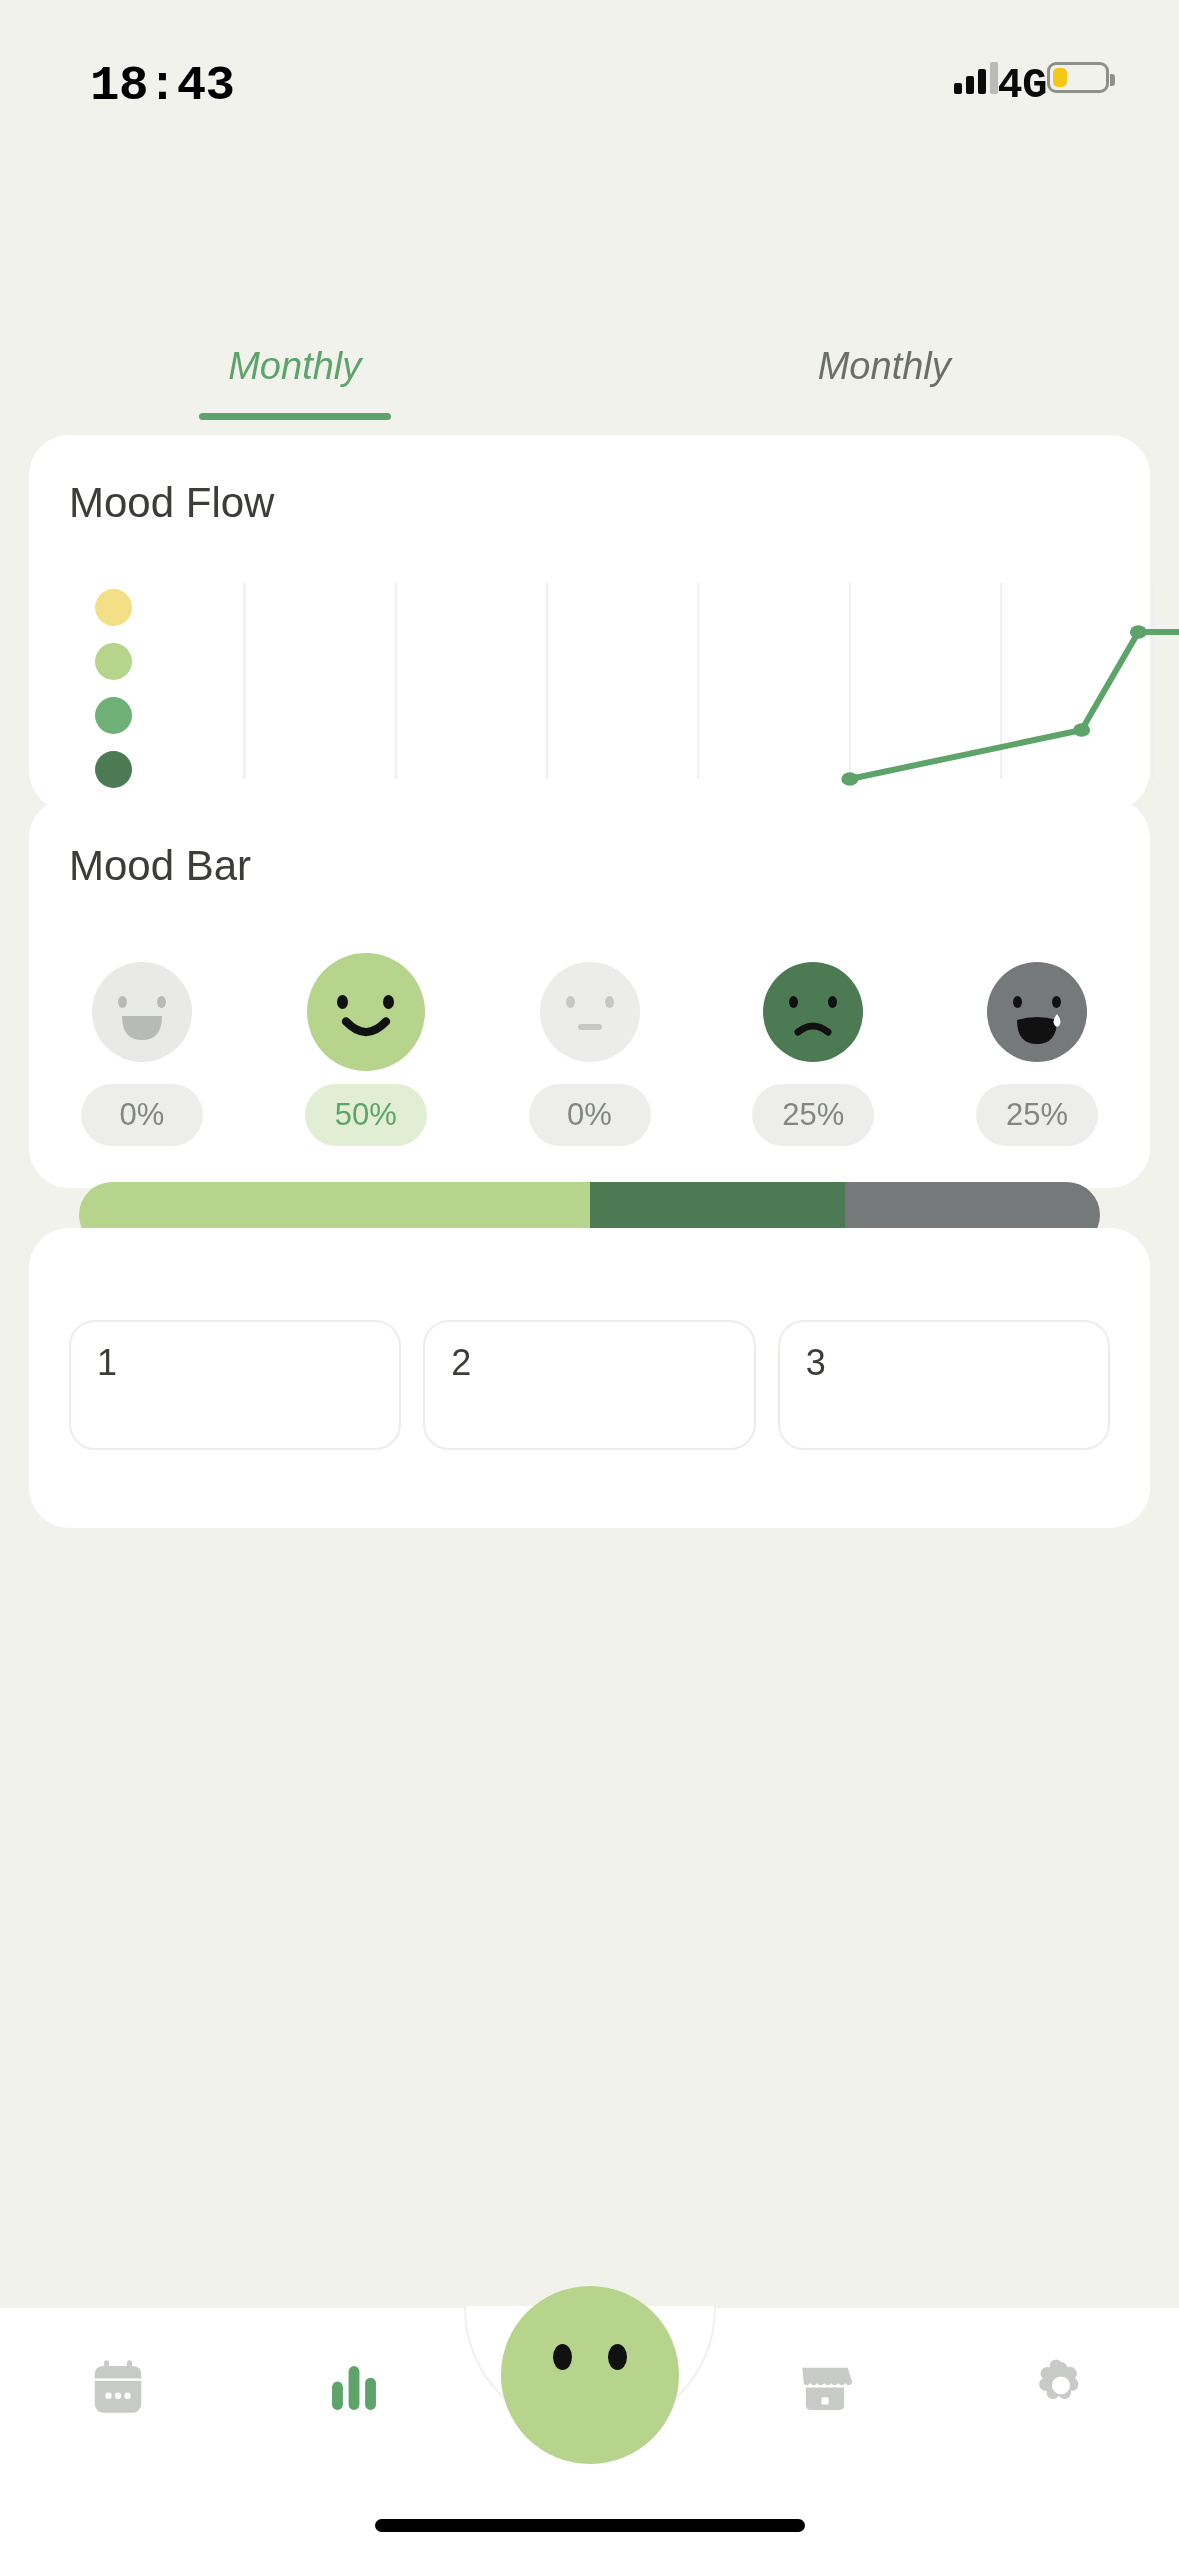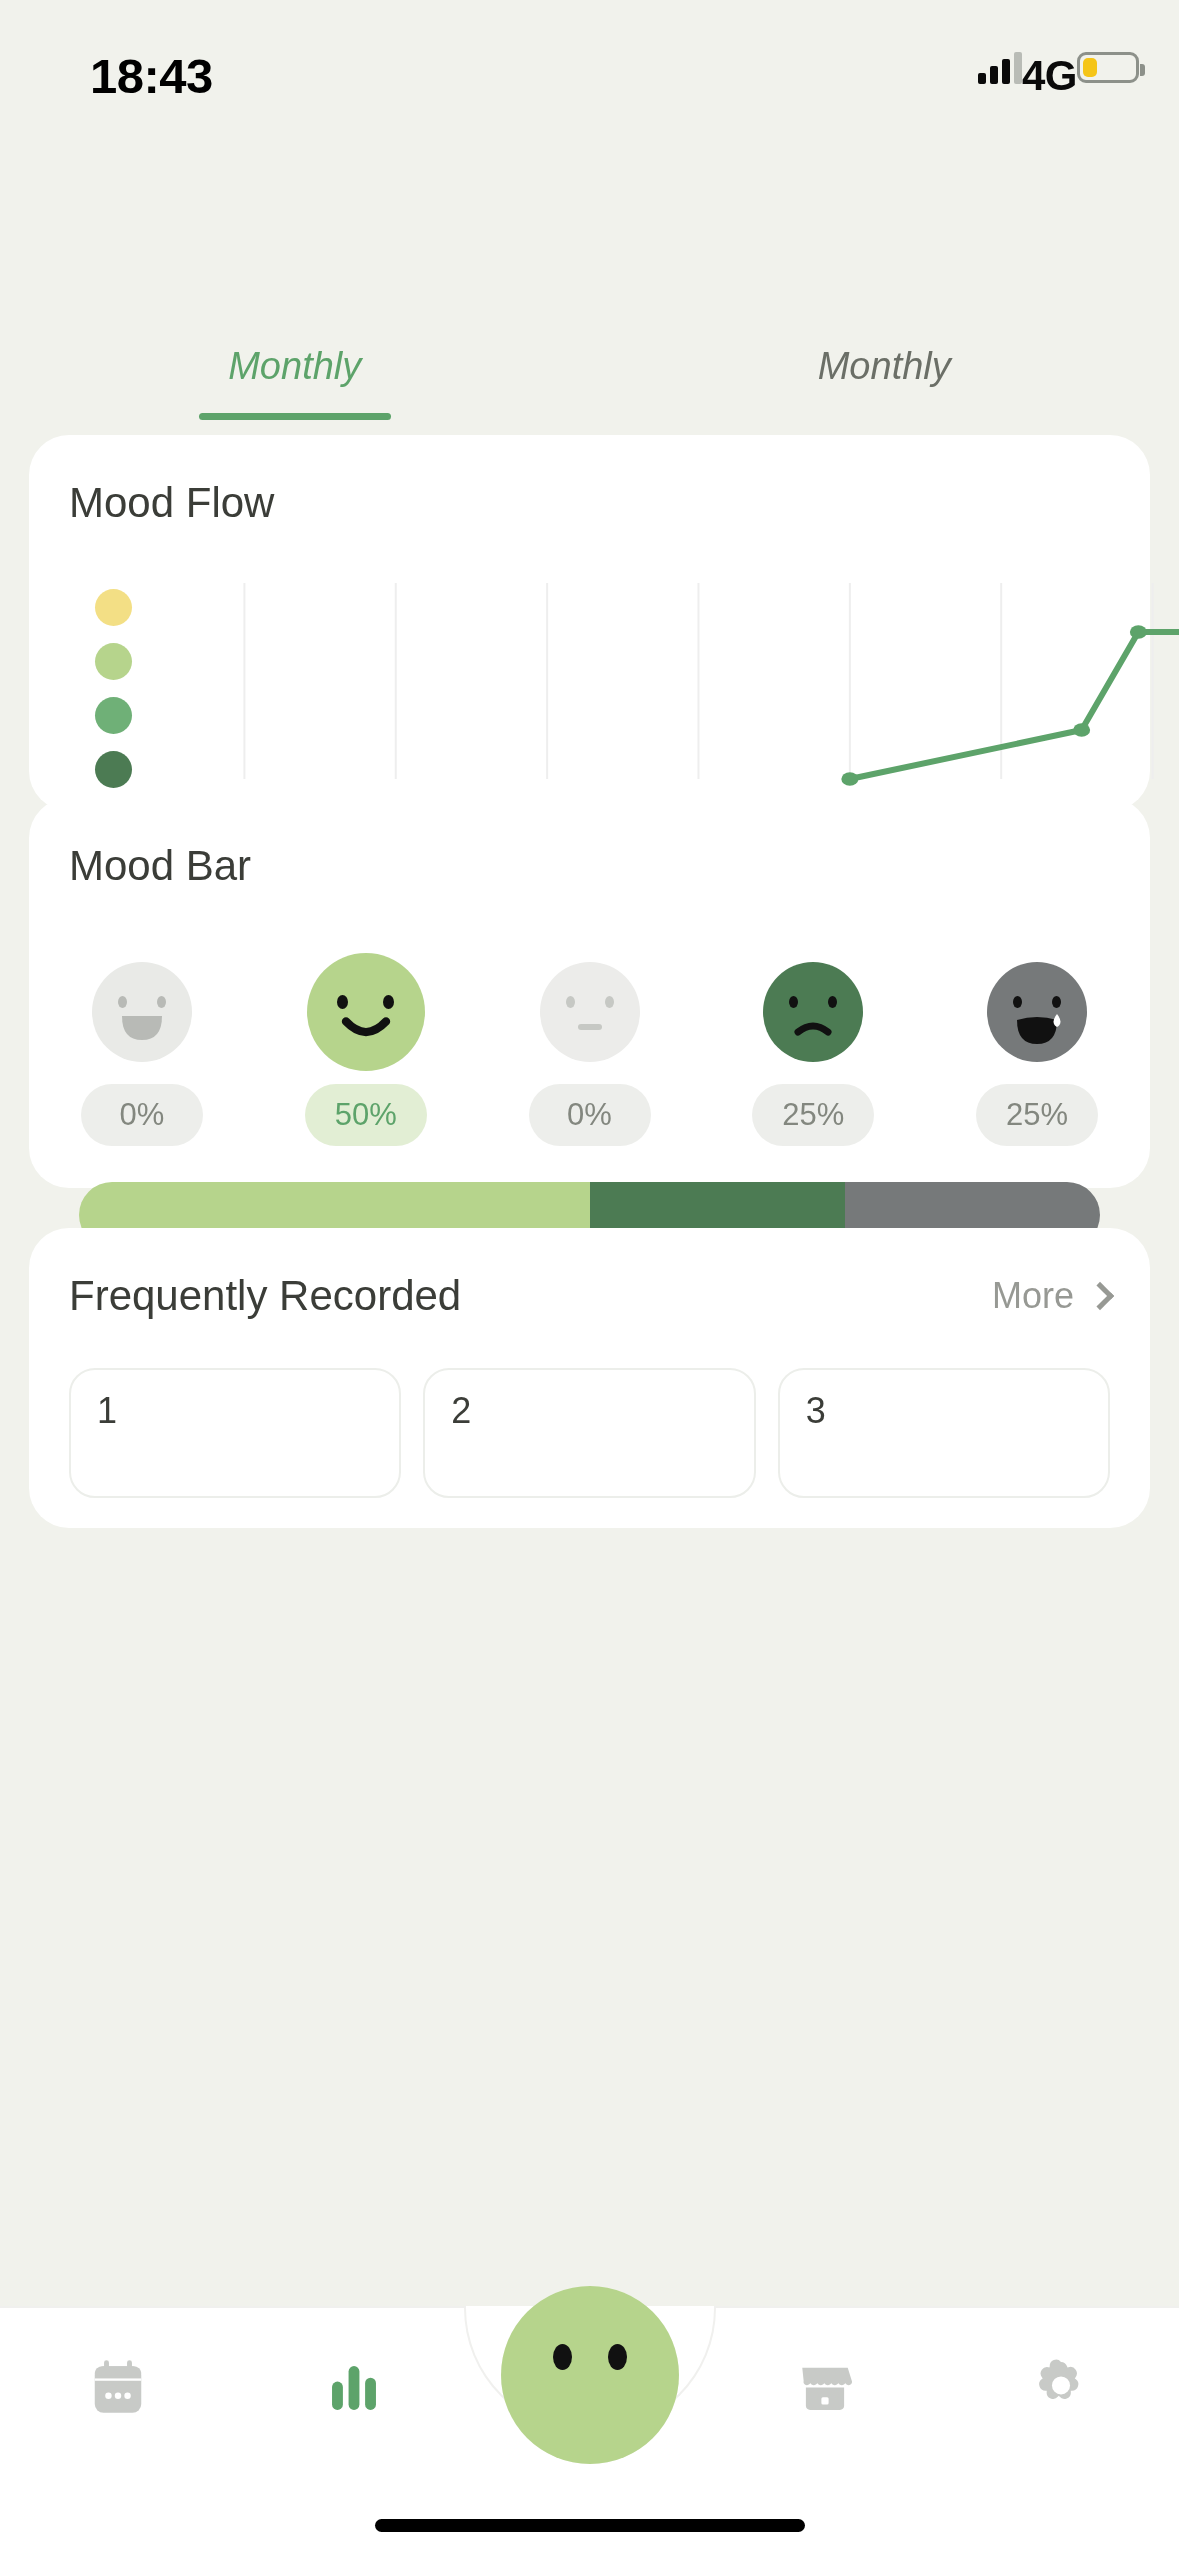--- a/index.html
+++ b/index.html
@@ -16,27 +16,28 @@
   .phone {
     position: relative;
     width: 1179px;
     height: 2556px;
     background: #f1f2ec;
   }
 
   
   .status-bar {
     position: absolute;
-    top: 2px; left: 0;
+    top: 12px; left: 0;
     width: 1179px;
     height: 118px;
     display: flex;
     align-items: center;
     justify-content: space-between;
-    padding: 30px 40px 0 90px;
+    padding: 30px 70px 0 90px;
+    font-family: Liberation Mono, monospace;
   }
   .status-time {
     font-size: 49px;
     font-weight: 700;
     color: #000;
     letter-spacing: -0.5px;
   }
   .status-right {
     display: flex;
     align-items: flex-start;
@@ -461,27 +462,20 @@
         </div>
       </div>
     <div class="stack-bar" id="stack-bar">
         <div class="stack-seg" style="width: 50%; background: rgb(182, 212, 140);"></div>
         <div class="stack-seg" style="width: 25%; background: rgb(76, 123, 83);"></div>
         <div class="stack-seg" style="width: 25%; background: rgb(118, 121, 122);"></div>
       </div>
   </div>
 
   <div class="card" id="freq-card">
-    <div class="freq-head">
-      <div class="card-title">Frequently Recorded</div>
-      <div class="more-link">
-        <span>More</span>
-        <span class="chev-right"></span>
-      </div>
-    </div>
     <div class="freq-items" id="freq-items">
         <div class="freq-item">1</div>
         <div class="freq-item">2</div>
         <div class="freq-item">3</div>
       </div>
   </div>
 
   <div class="tab-bar">
     <div class="nav-items">
 

